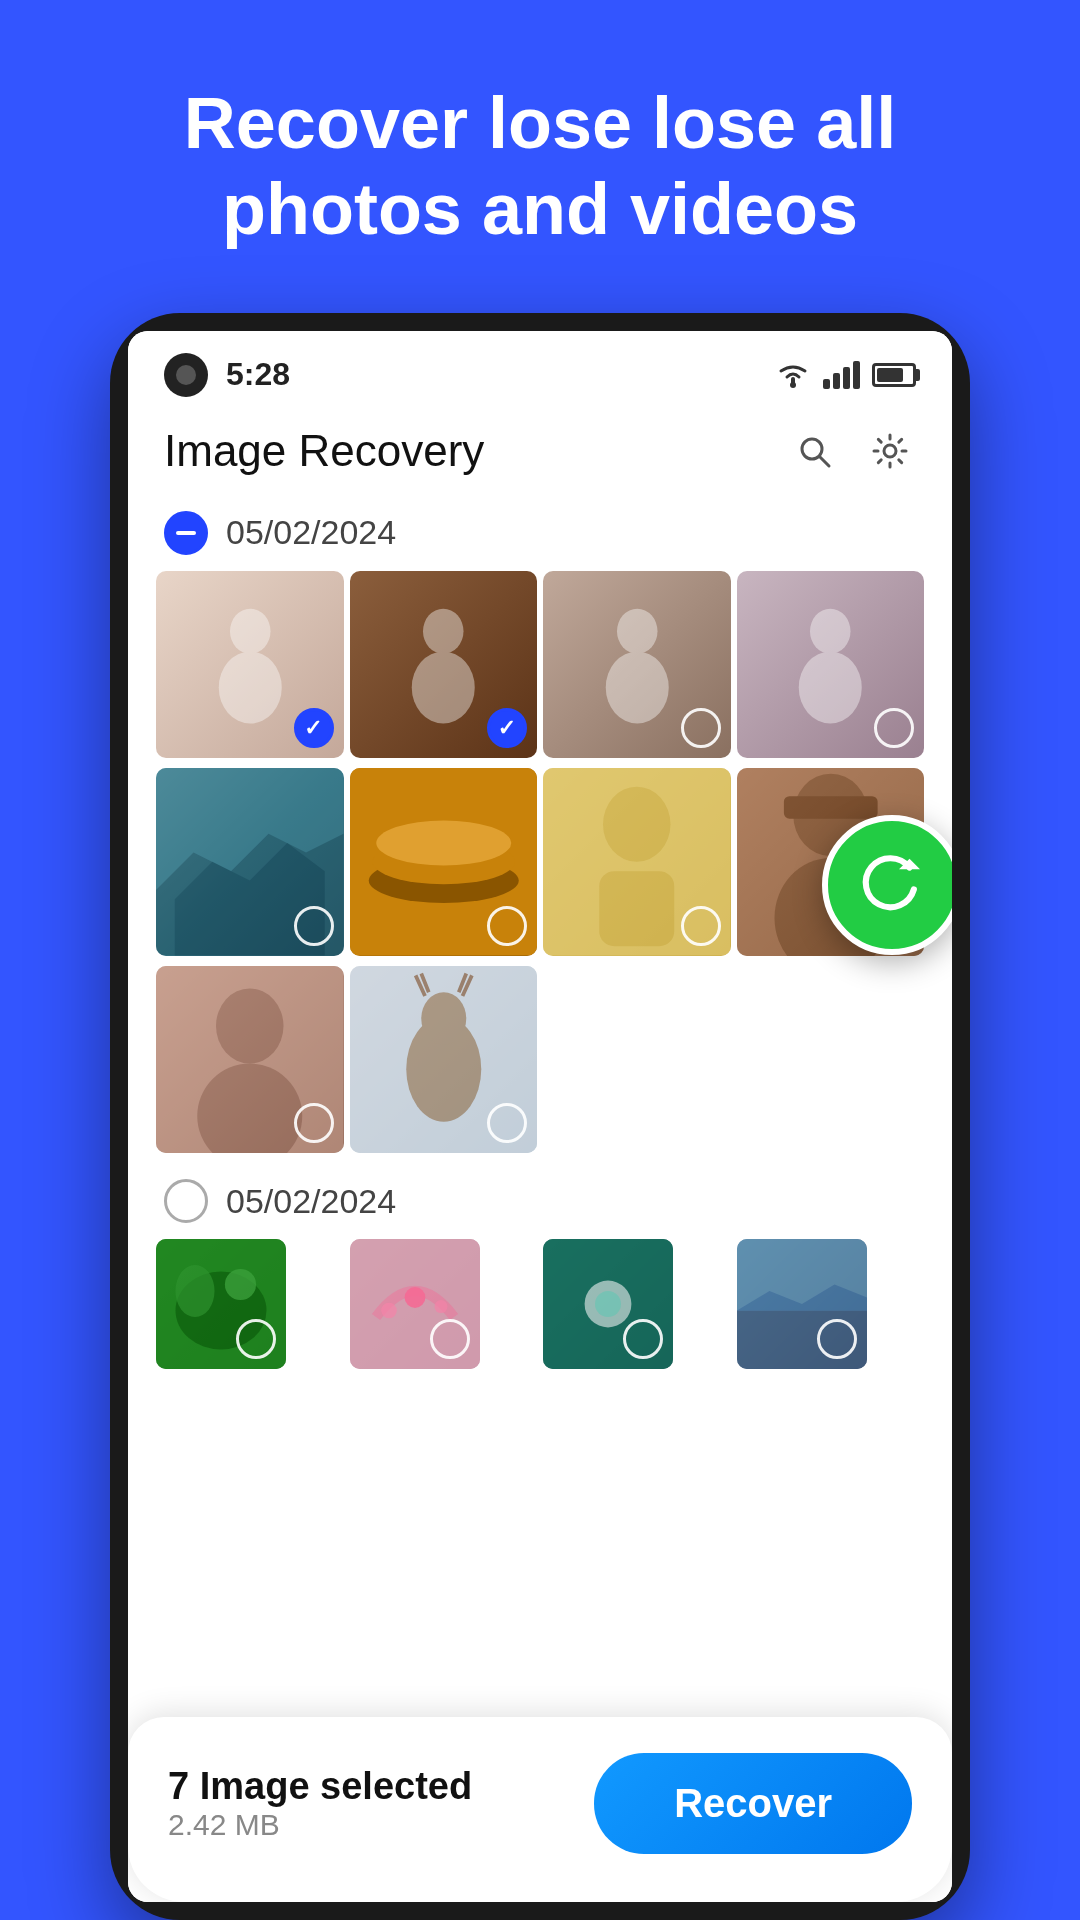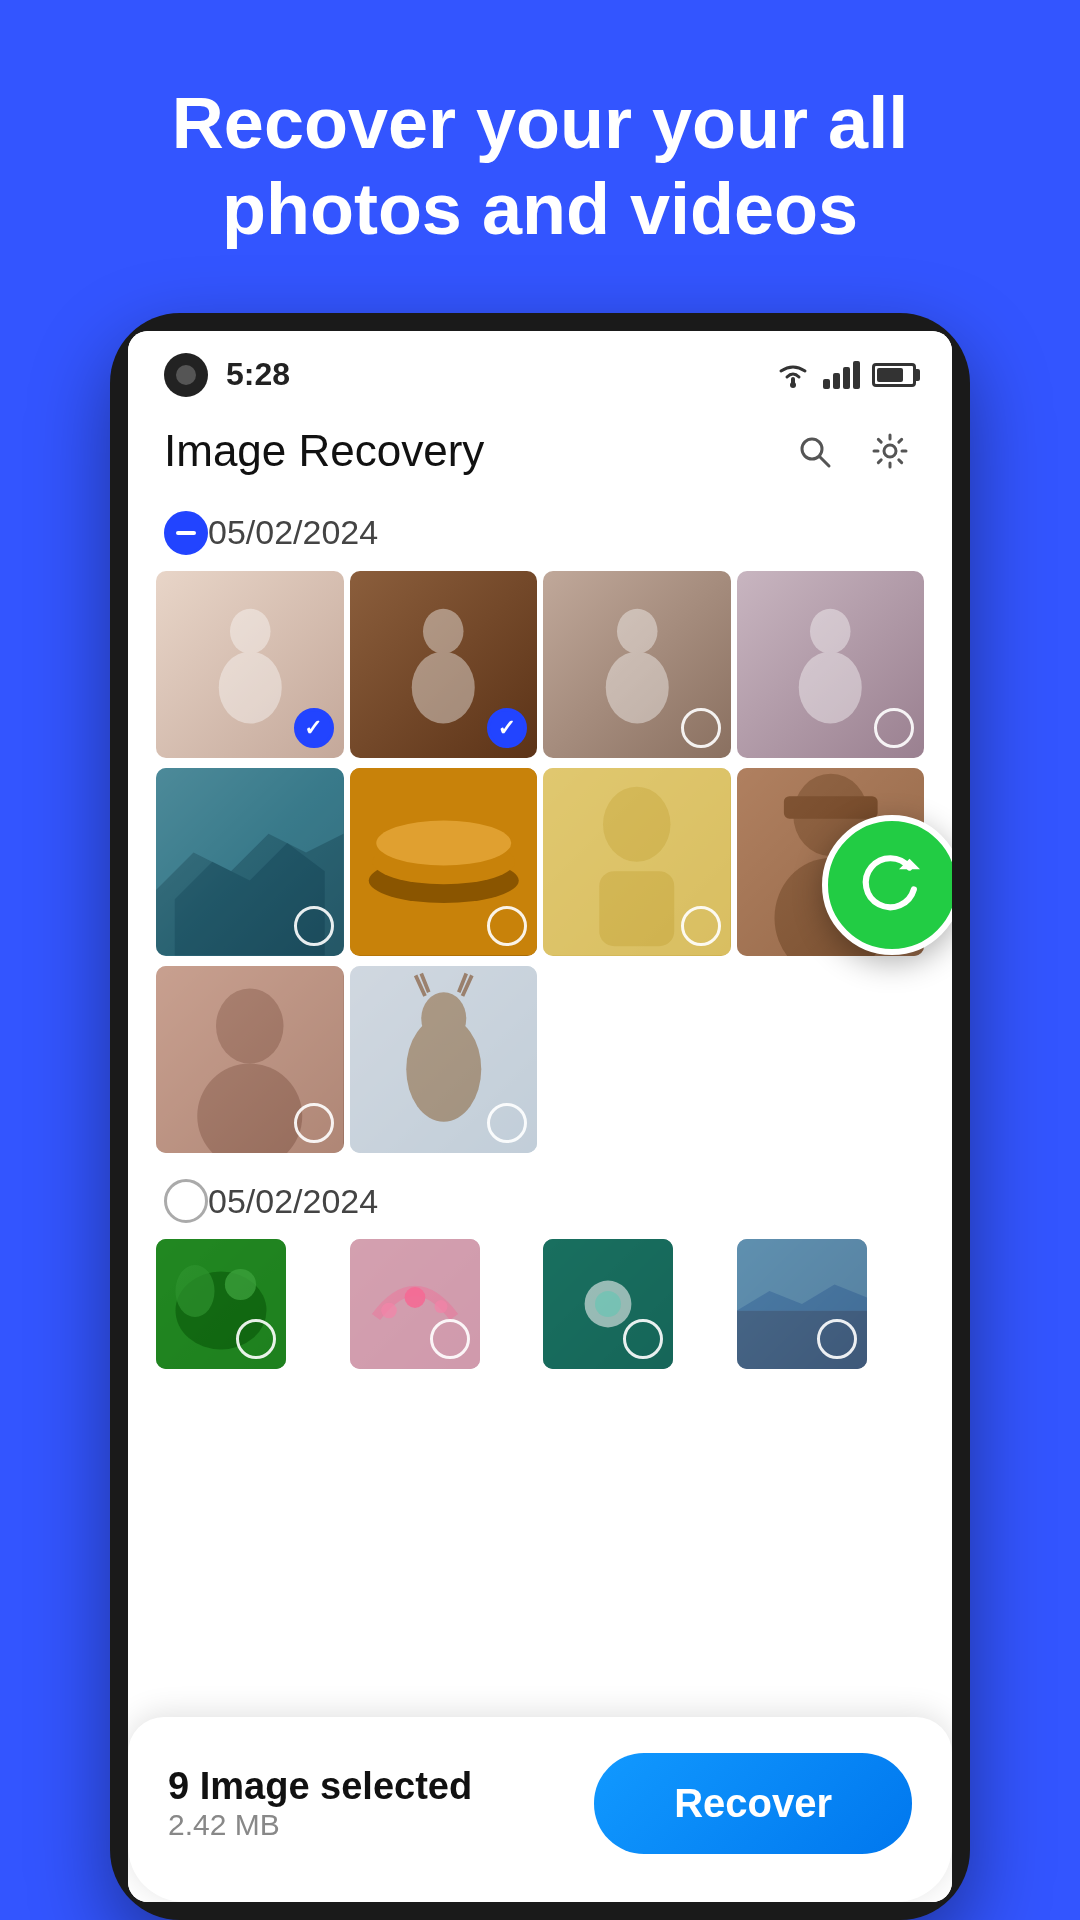--- a/index.html
+++ b/index.html
@@ -162,20 +162,21 @@
       overflow: hidden;
       background: #fff;
       padding: 0 28px;
       position: relative;
     }
 
     
     .section-header {
       display: flex;
       align-items: center;
+      gap: 18px;
       padding: 16px 8px;
     }
 
     .section-checkbox {
       width: 44px;
       height: 44px;
       border-radius: 50%;
       border: 3px solid #2244FF;
       background: #2244FF;
       display: flex;
@@ -325,21 +326,21 @@
     .p9 { background: linear-gradient(135deg, #c8a090, #8a6050); }
     .p10 { background: linear-gradient(135deg, #d0d8e0, #a0b8c8); }
     .p13 { background: linear-gradient(135deg, #228822, #116611); }
     .p14 { background: linear-gradient(135deg, #d4a0b0, #c080a0); }
     .p15 { background: linear-gradient(135deg, #1a7060, #0a4040); }
     .p16 { background: linear-gradient(135deg, #6090b0, #304060); }
   </style>
 </head>
 <body>
 
-<div class="hero-title">Recover your your all photos and videos</div>
+<div class="hero-title">Recover lose lose all photos and videos</div>
 
 <div class="phone-wrapper">
   <div class="phone-screen">
 
     <div class="status-bar">
       <div class="status-camera"></div>
       <span class="status-time">5:28</span>
       <div class="status-icons">
 
         <svg width="36" height="28" viewBox="0 0 36 28">
@@ -542,20 +543,20 @@
             <polygon points="0,55 25,40 50,50 75,35 100,45 100,55 0,55" fill="#4070a0" opacity="0.8"></polygon>
           </svg>
           <div class="photo-checkbox"></div>
         </div>
       </div>
 
     </div>
 
     <div class="bottom-bar">
       <div class="selected-info">
-        <div class="selected-count">9 Image selected</div>
+        <div class="selected-count">7 Image selected</div>
         <div class="selected-size">2.42 MB</div>
       </div>
       <button class="recover-btn">Recover</button>
     </div>
 
   </div>
 </div>
 
 </body></html>

